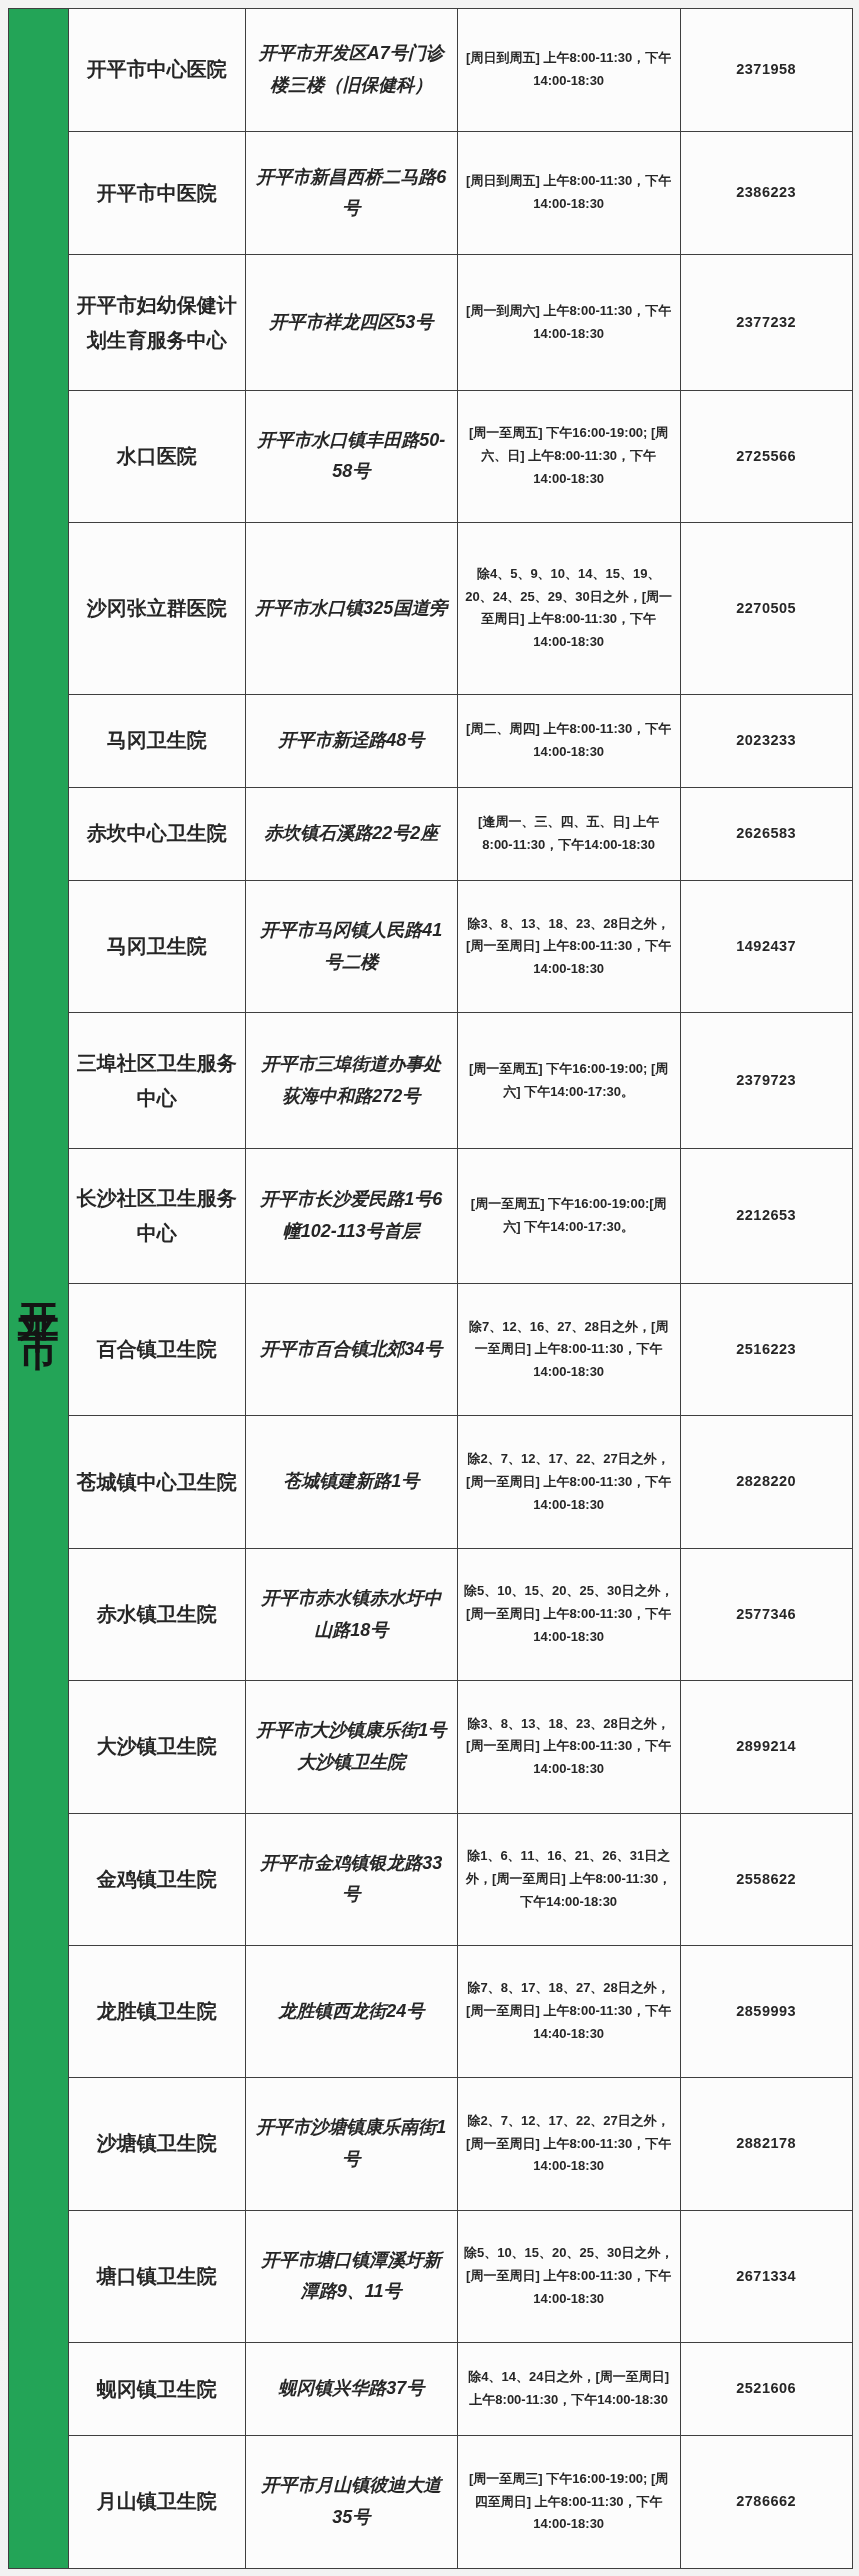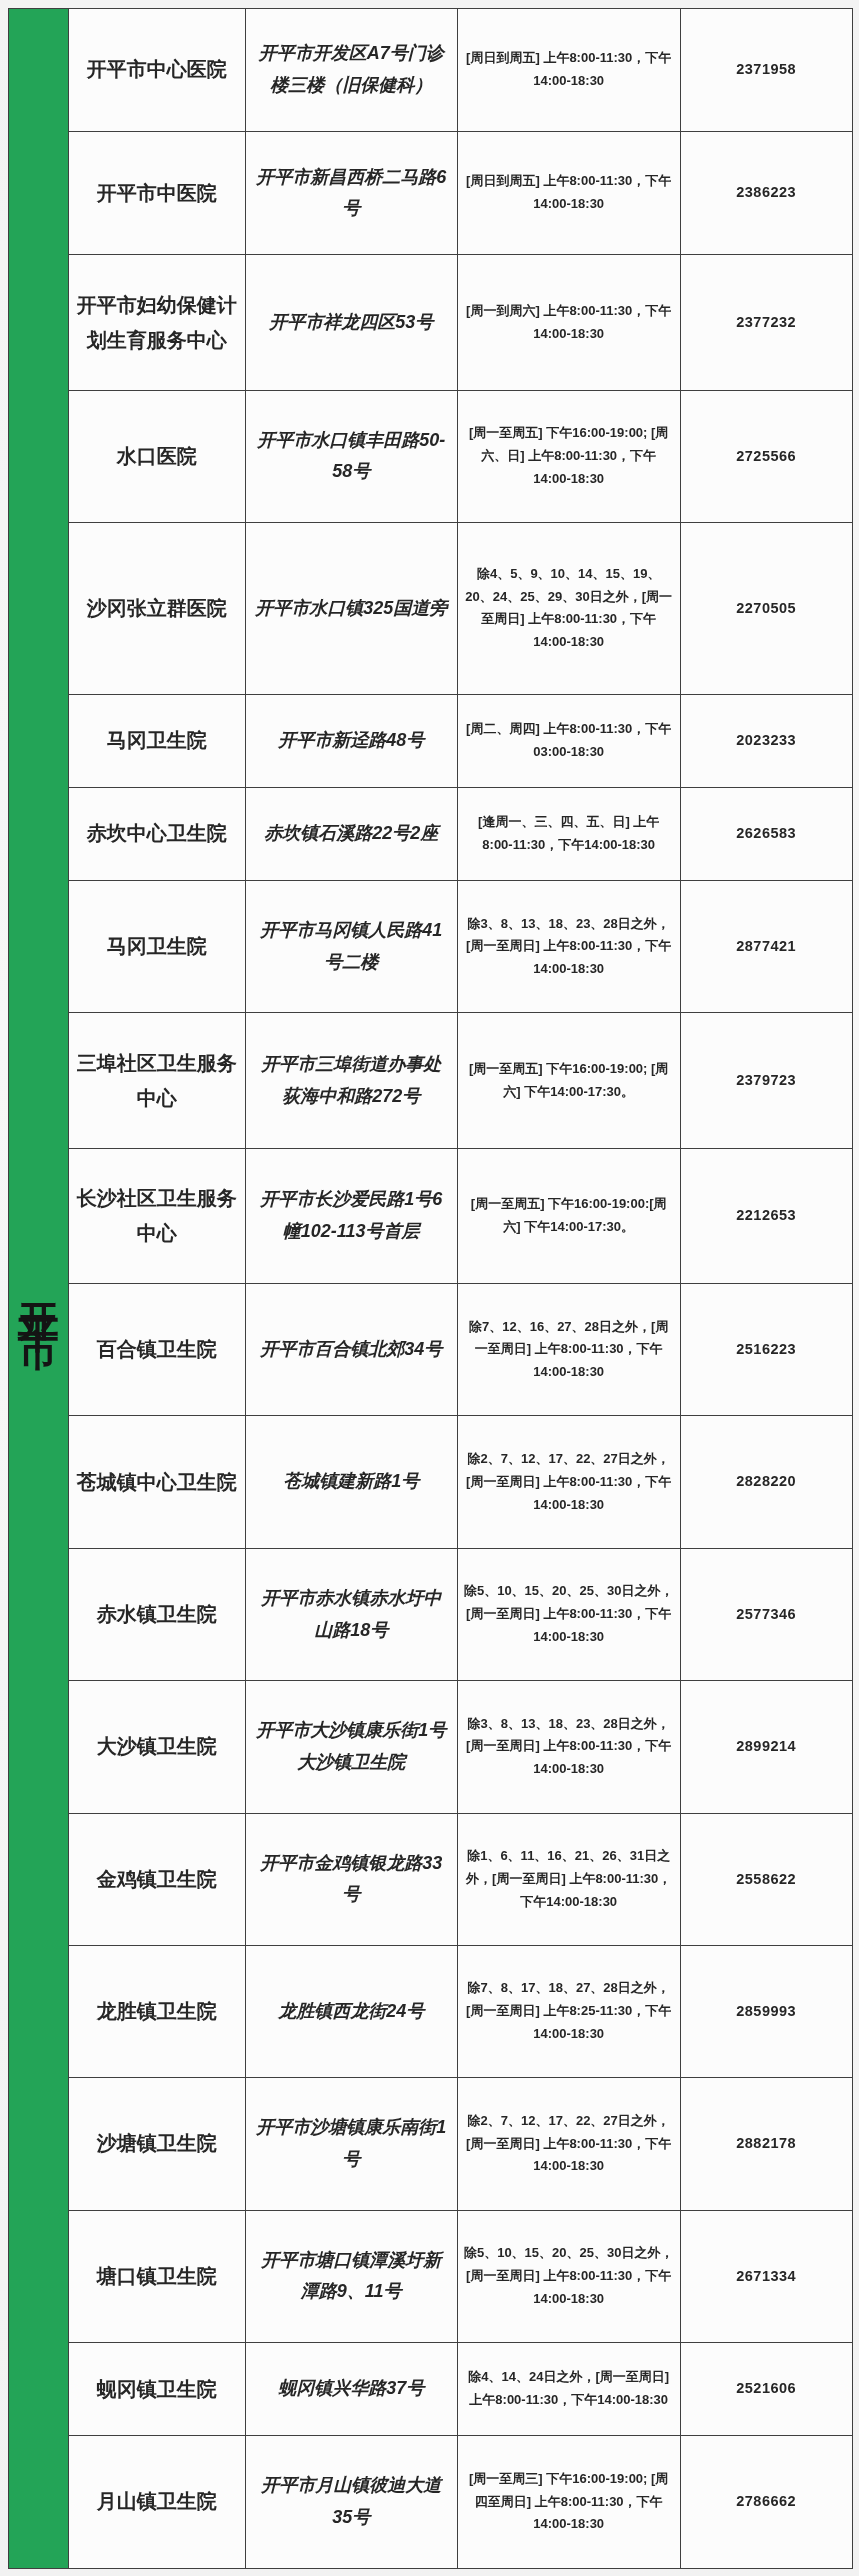--- a/index.html
+++ b/index.html
@@ -102,34 +102,34 @@
   </tr>
         <tr>
     <td class="name">沙冈张立群医院</td>
     <td class="addr">开平市水口镇325国道旁</td>
     <td class="hours">除4、5、9、10、14、15、19、20、24、25、29、30日之外，[周一至周日] 上午8:00-11:30，下午14:00-18:30</td>
     <td class="phone">2270505</td>
   </tr>
         <tr>
     <td class="name">马冈卫生院</td>
     <td class="addr">开平市新迳路48号</td>
-    <td class="hours">[周二、周四] 上午8:00-11:30，下午03:00-18:30</td>
+    <td class="hours">[周二、周四] 上午8:00-11:30，下午14:00-18:30</td>
     <td class="phone">2023233</td>
   </tr>
         <tr>
     <td class="name">赤坎中心卫生院</td>
     <td class="addr">赤坎镇石溪路22号2座</td>
     <td class="hours">[逢周一、三、四、五、日] 上午8:00-11:30，下午14:00-18:30</td>
     <td class="phone">2626583</td>
   </tr>
         <tr>
     <td class="name">马冈卫生院</td>
     <td class="addr">开平市马冈镇人民路41号二楼</td>
     <td class="hours">除3、8、13、18、23、28日之外，[周一至周日] 上午8:00-11:30，下午14:00-18:30</td>
-    <td class="phone">2877421</td>
+    <td class="phone">1492437</td>
   </tr>
         <tr>
     <td class="name">三埠社区卫生服务中心</td>
     <td class="addr">开平市三埠街道办事处荻海中和路272号</td>
     <td class="hours">[周一至周五] 下午16:00-19:00; [周六] 下午14:00-17:30。</td>
     <td class="phone">2379723</td>
   </tr>
         <tr>
     <td class="name">长沙社区卫生服务中心</td>
     <td class="addr">开平市长沙爱民路1号6幢102-113号首层</td>
@@ -162,21 +162,21 @@
   </tr>
         <tr>
     <td class="name">金鸡镇卫生院</td>
     <td class="addr">开平市金鸡镇银龙路33号</td>
     <td class="hours">除1、6、11、16、21、26、31日之外，[周一至周日] 上午8:00-11:30，下午14:00-18:30</td>
     <td class="phone">2558622</td>
   </tr>
         <tr>
     <td class="name">龙胜镇卫生院</td>
     <td class="addr">龙胜镇西龙街24号</td>
-    <td class="hours">除7、8、17、18、27、28日之外，[周一至周日] 上午8:25-11:30，下午14:00-18:30</td>
+    <td class="hours">除7、8、17、18、27、28日之外，[周一至周日] 上午8:00-11:30，下午14:40-18:30</td>
     <td class="phone">2859993</td>
   </tr>
         <tr>
     <td class="name">沙塘镇卫生院</td>
     <td class="addr">开平市沙塘镇康乐南街1号</td>
     <td class="hours">除2、7、12、17、22、27日之外，[周一至周日] 上午8:00-11:30，下午14:00-18:30</td>
     <td class="phone">2882178</td>
   </tr>
         <tr>
     <td class="name">塘口镇卫生院</td>

